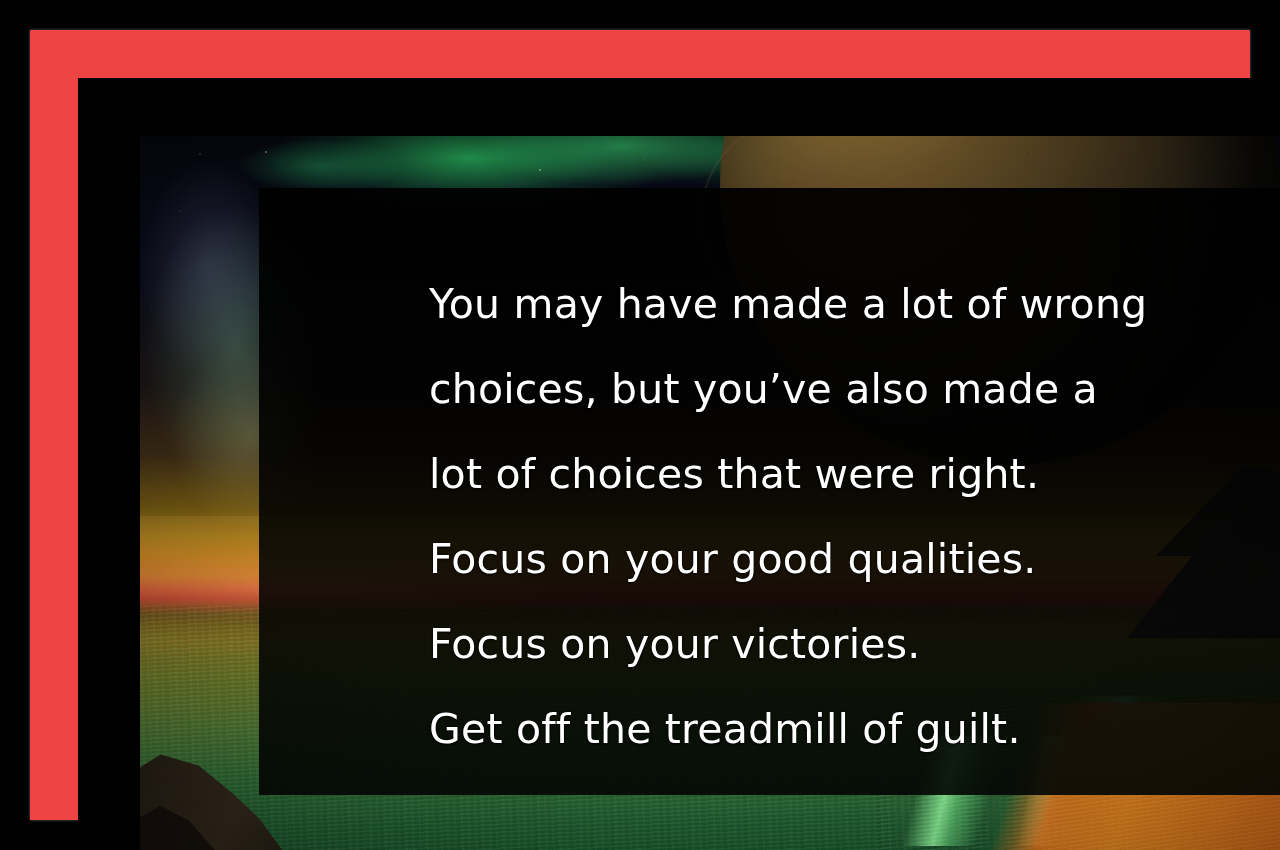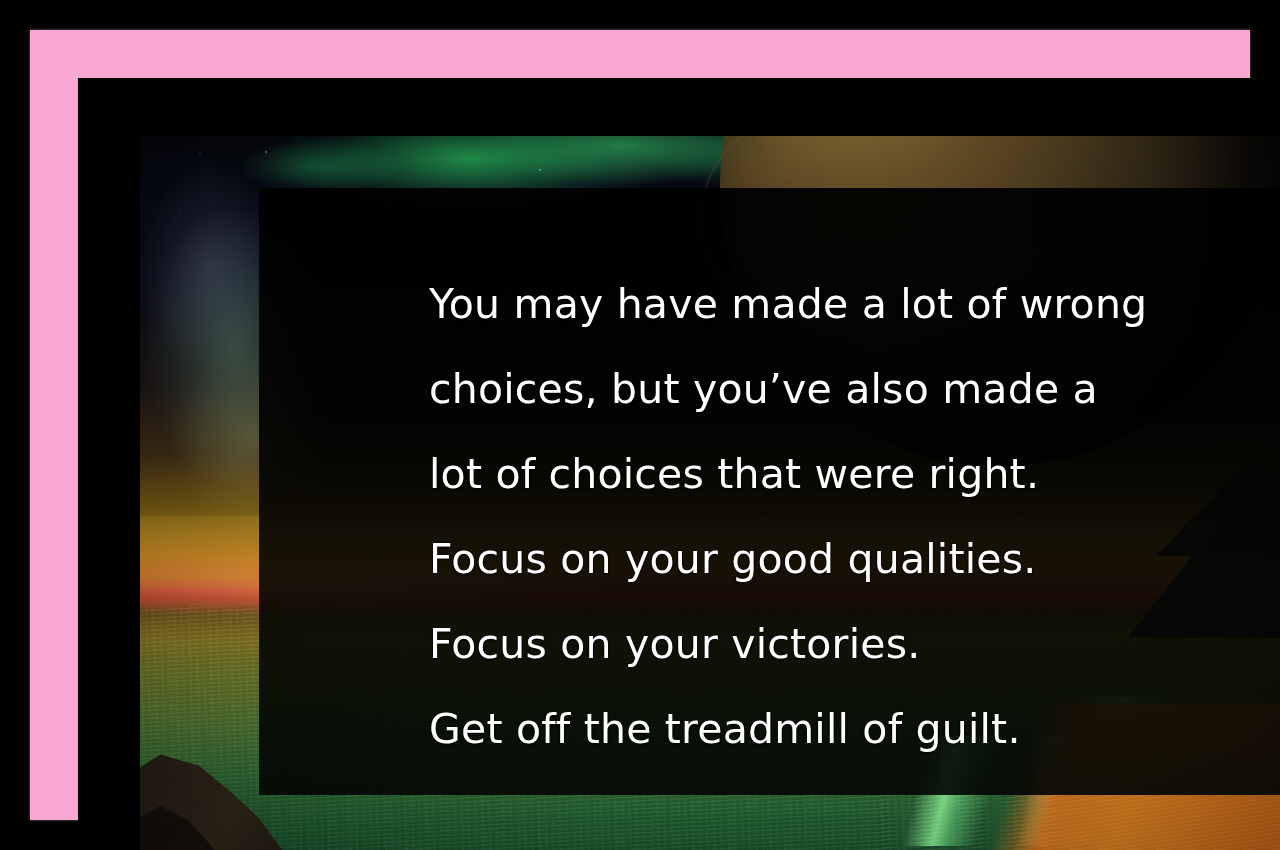--- a/index.html
+++ b/index.html
@@ -15,21 +15,21 @@
     position:relative;
     width:1280px;height:850px;
     background:#000000;
     box-sizing:border-box;
   }
   
   #white-frame{
     position:absolute;
     left:30px;top:30px;
     width:1220px;height:790px;
-    background:#f9a8d4;
+    background:#ef4444;
     box-sizing:border-box;
     box-shadow:0 0 3px rgba(255,255,255,0.35);
   }
   
   #inner-black{
     position:absolute;
     left:48px;top:48px;
     width:1184px;height:754px;
     background:#000000;
   }

